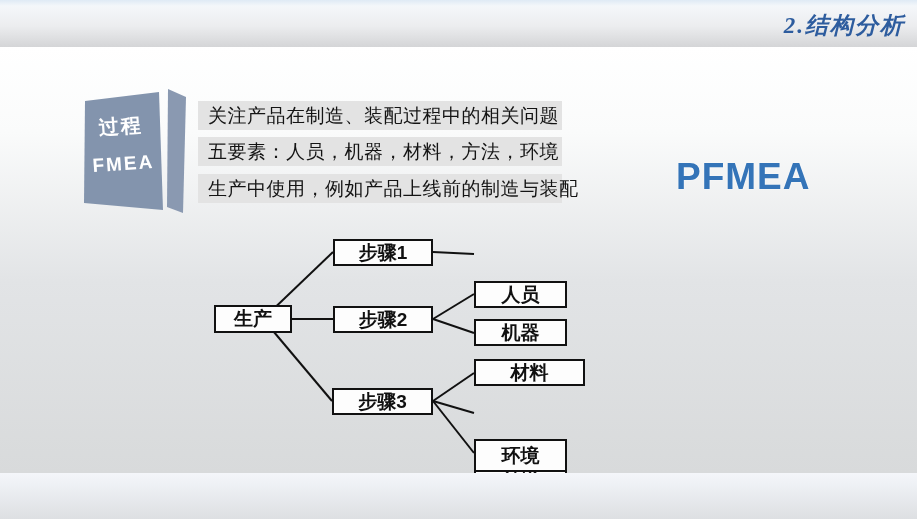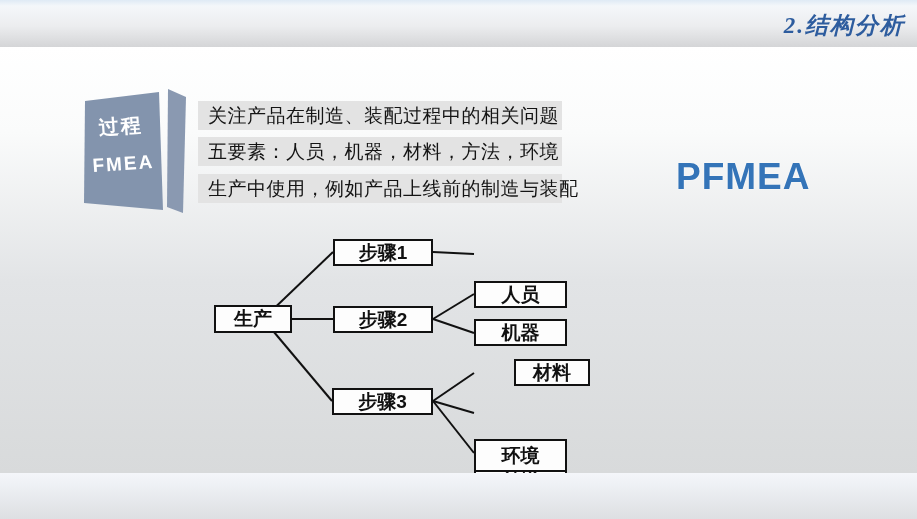--- a/index.html
+++ b/index.html
@@ -60,21 +60,21 @@
     box-sizing:border-box;display:flex;align-items:center;justify-content:center;
     font-weight:bold;font-size:19px;color:#111111;white-space:nowrap;
   }
   .n-root {left:185px;top:258px;width:78px;height:28px;margin-left:29px;}
   .n-step1{left:333px;top:192px;width:100px;height:27px;}
   .n-step2{left:333px;top:259px;width:100px;height:27px;}
   .n-step3{left:332px;top:341px;width:101px;height:27px;}
   .n-f0{left:474px;top:194px;width:93px;height:26px;}
   .n-f1{left:474px;top:234px;width:93px;height:27px;}
   .n-f2{left:474px;top:272px;width:93px;height:27px;}
-  .n-f3{left:474px;top:312px;width:76px;height:27px;margin-left:40px;}
+  .n-f3{left:474px;top:312px;width:111px;height:27px;}
   .n-f4{left:474px;top:372px;width:93px;height:28px;margin-top:36px;}
   .n-f5{left:474px;top:392px;width:93px;height:33px;}
 </style>
 </head>
 <body>
 
 <div class="top-band">
   <div class="section-title">2.结构分析</div>
 </div>
 

